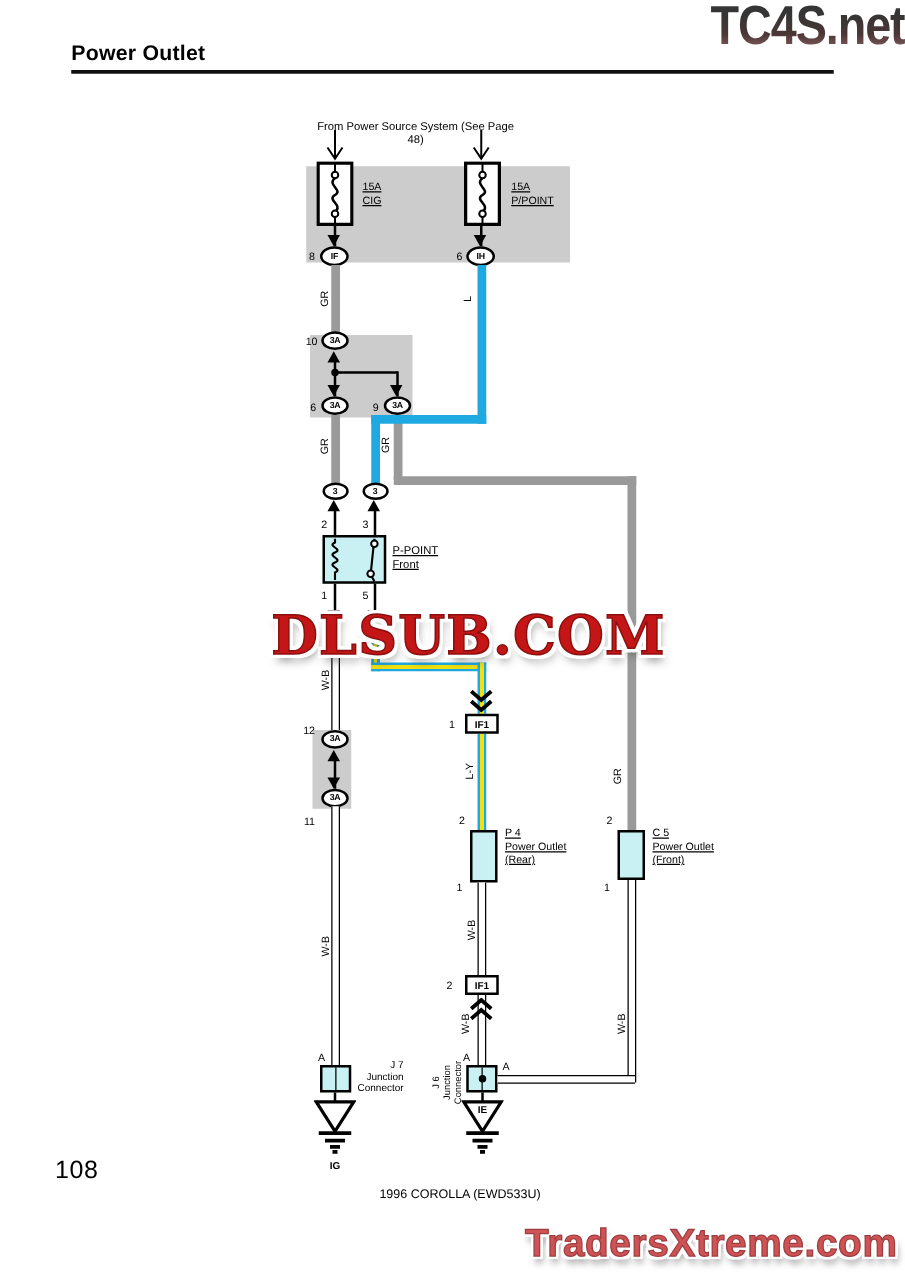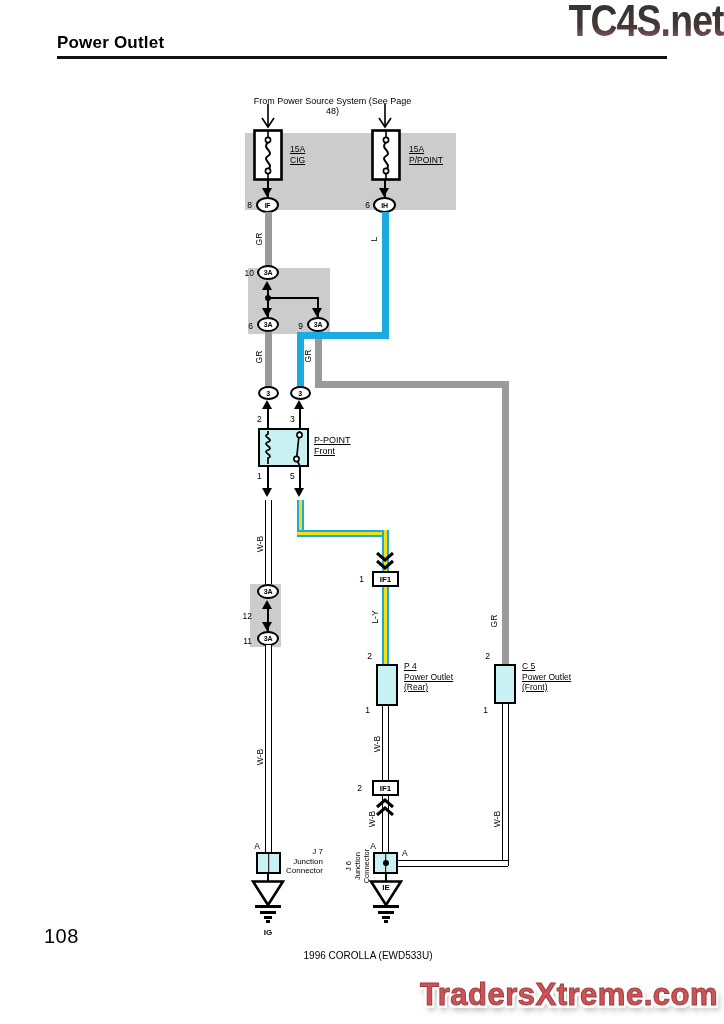--- a/index.html
+++ b/index.html
@@ -185,26 +185,26 @@
   <div class="tri-dn" style="left:262px;top:488px;"></div>
   <div class="tri-dn" style="left:294px;top:488px;"></div>
 
   <div class="wb-v" style="left:264.8px;top:500px;height:86px;"></div>
   <div class="vlabel" style="left:240px;top:539px;">W-B</div>
   <div class="vwire ly-v" style="left:296.5px;top:500px;height:37px;"></div>
   <div class="hwire ly-h" style="left:296.5px;top:530px;width:92px;"></div>
   <div class="vwire ly-v" style="left:381.5px;top:530px;height:43px;"></div>
 
   <div class="gbox" style="left:250px;top:584px;width:31px;height:63px;"></div>
-  <div class="pin pin-r" style="left:234px;top:611px;width:18px;">12</div>
+  <div class="pin pin-r" style="left:234px;top:579px;width:18px;">12</div>
   <div class="oval" style="left:257px;top:584px;width:22px;height:15px;">3A</div>
   <div class="tri-up" style="left:262px;top:600px;"></div>
   <div class="thin-v" style="left:267.2px;top:605px;height:26px;"></div>
   <div class="tri-dn" style="left:262px;top:622px;"></div>
-  <div class="pin pin-r" style="left:234px;top:636px;width:18px;">11</div>
+  <div class="pin pin-r" style="left:234px;top:652px;width:18px;">11</div>
   <div class="oval" style="left:257px;top:631px;width:22px;height:15px;">3A</div>
 
   <div class="wb-v" style="left:264.8px;top:645px;height:208px;"></div>
   <div class="vlabel" style="left:240px;top:752px;">W-B</div>
   <div class="pin pin-r" style="left:248px;top:841px;width:12px;">A</div>
   <div class="comp jdiv" style="left:256px;top:852px;width:25px;height:22px;"></div>
   <div class="lbl-s" style="left:286px;top:847px;">
     <div>J 7</div>
     <div>Junction</div>
     <div>Connector</div>
@@ -272,17 +272,18 @@
   <div class="lbl" style="left:522px;top:661px;">
     <div>C 5</div>
     <div>Power Outlet</div>
     <div>(Front)</div>
   </div>
   <div class="pin pin-r" style="left:476px;top:705px;width:12px;">1</div>
   <div class="wb-v" style="left:501.8px;top:704px;height:162px;"></div>
   <div class="vlabel" style="left:477px;top:814px;">W-B</div>
   <div class="wb-h" style="left:398px;top:859.5px;width:110px;"></div>
 
+  <div class="wm-center">DLSUB.COM</div>
   <div class="wm-bottom">TradersXtreme.com</div>
   <div class="page-num">108</div>
   <div class="doc-code">1996 COROLLA (EWD533U)</div>
 
 </div>
 
 </body></html>

